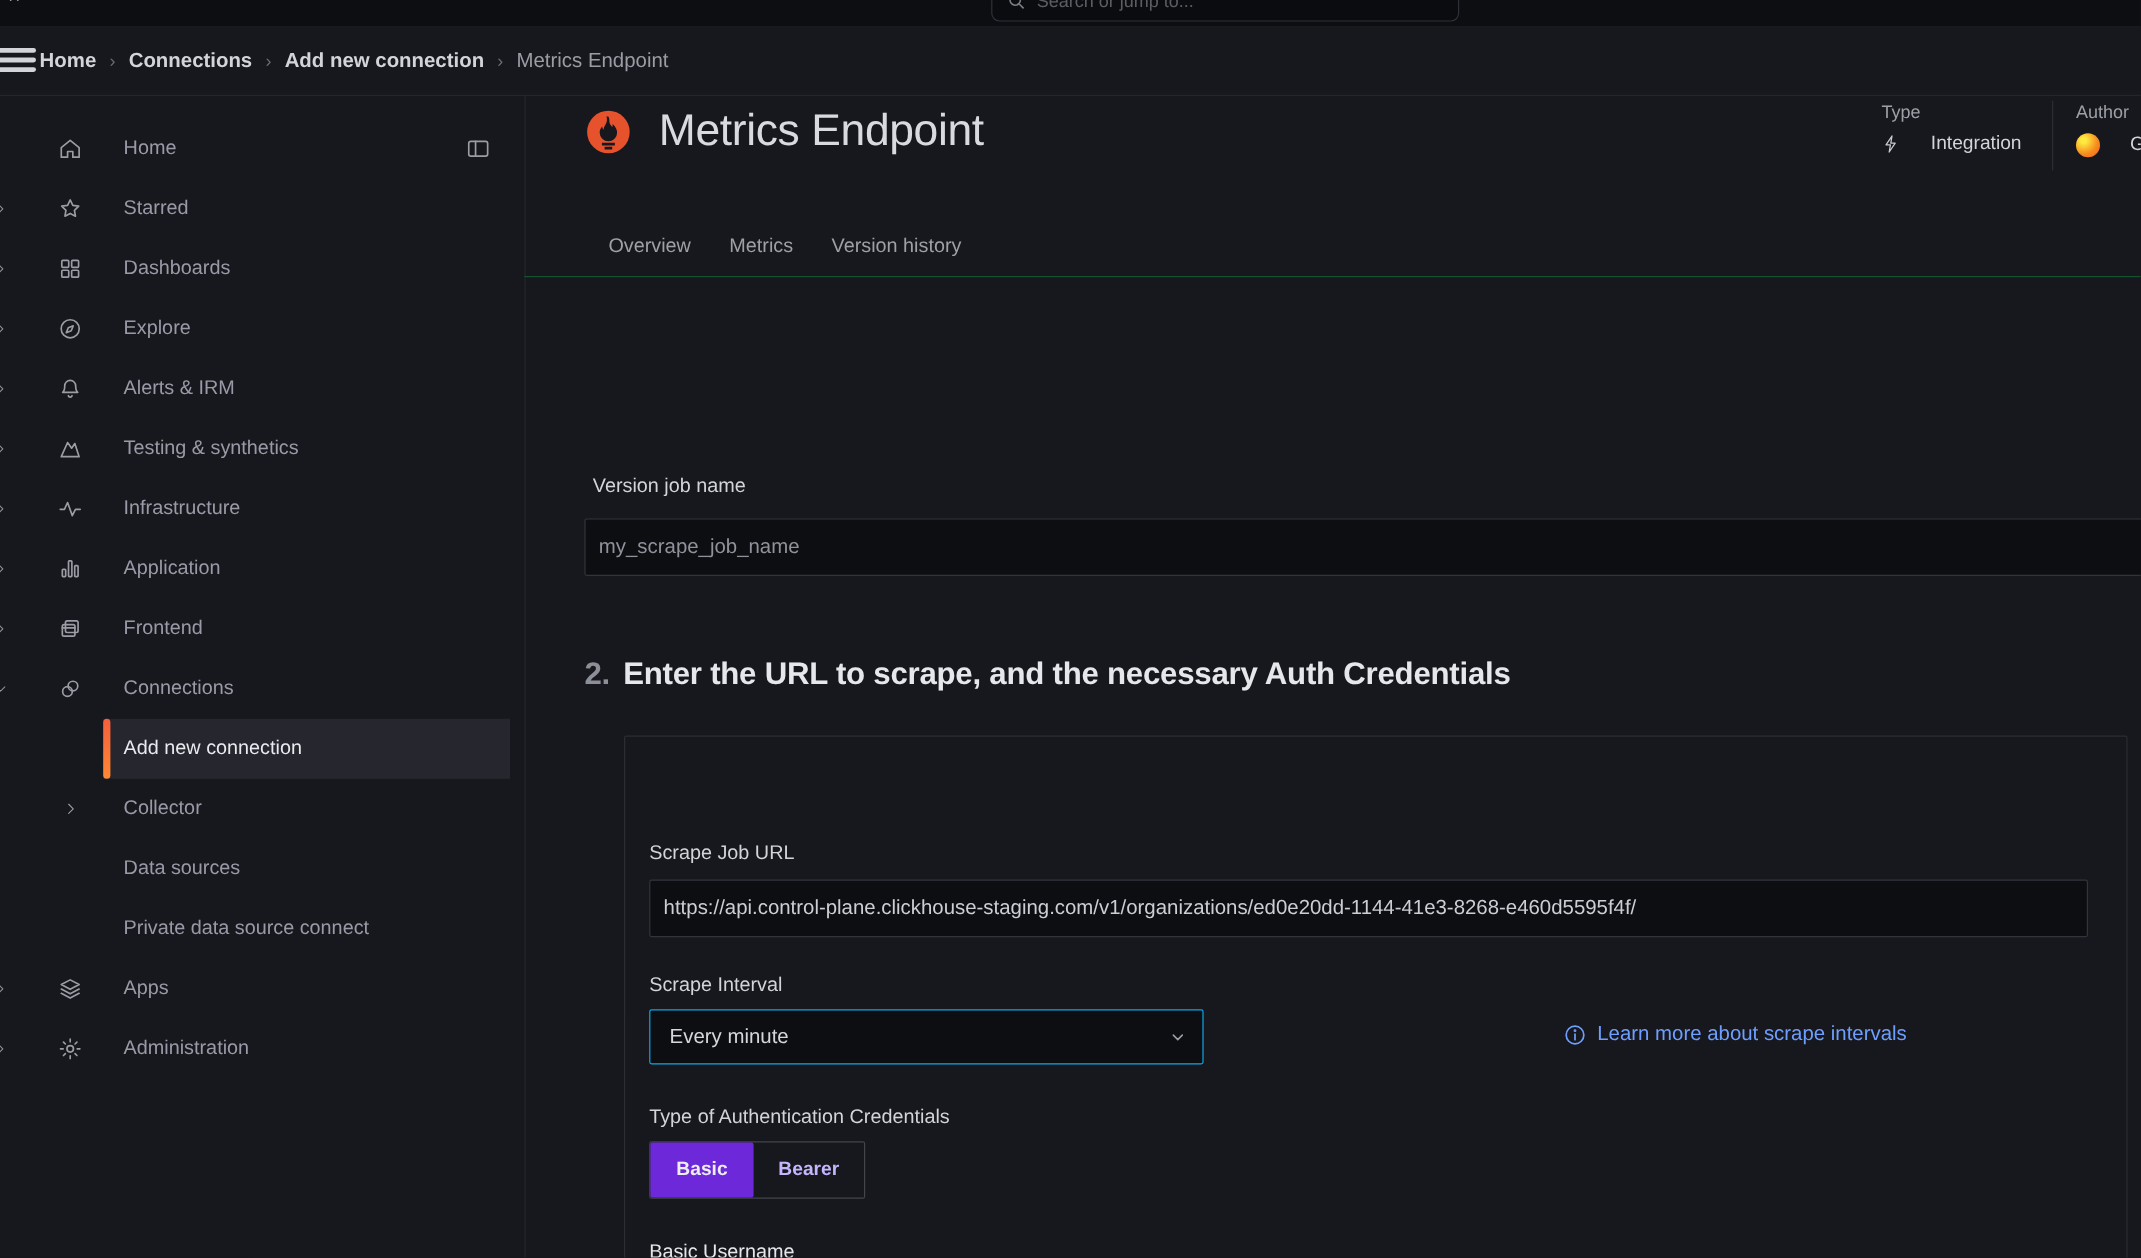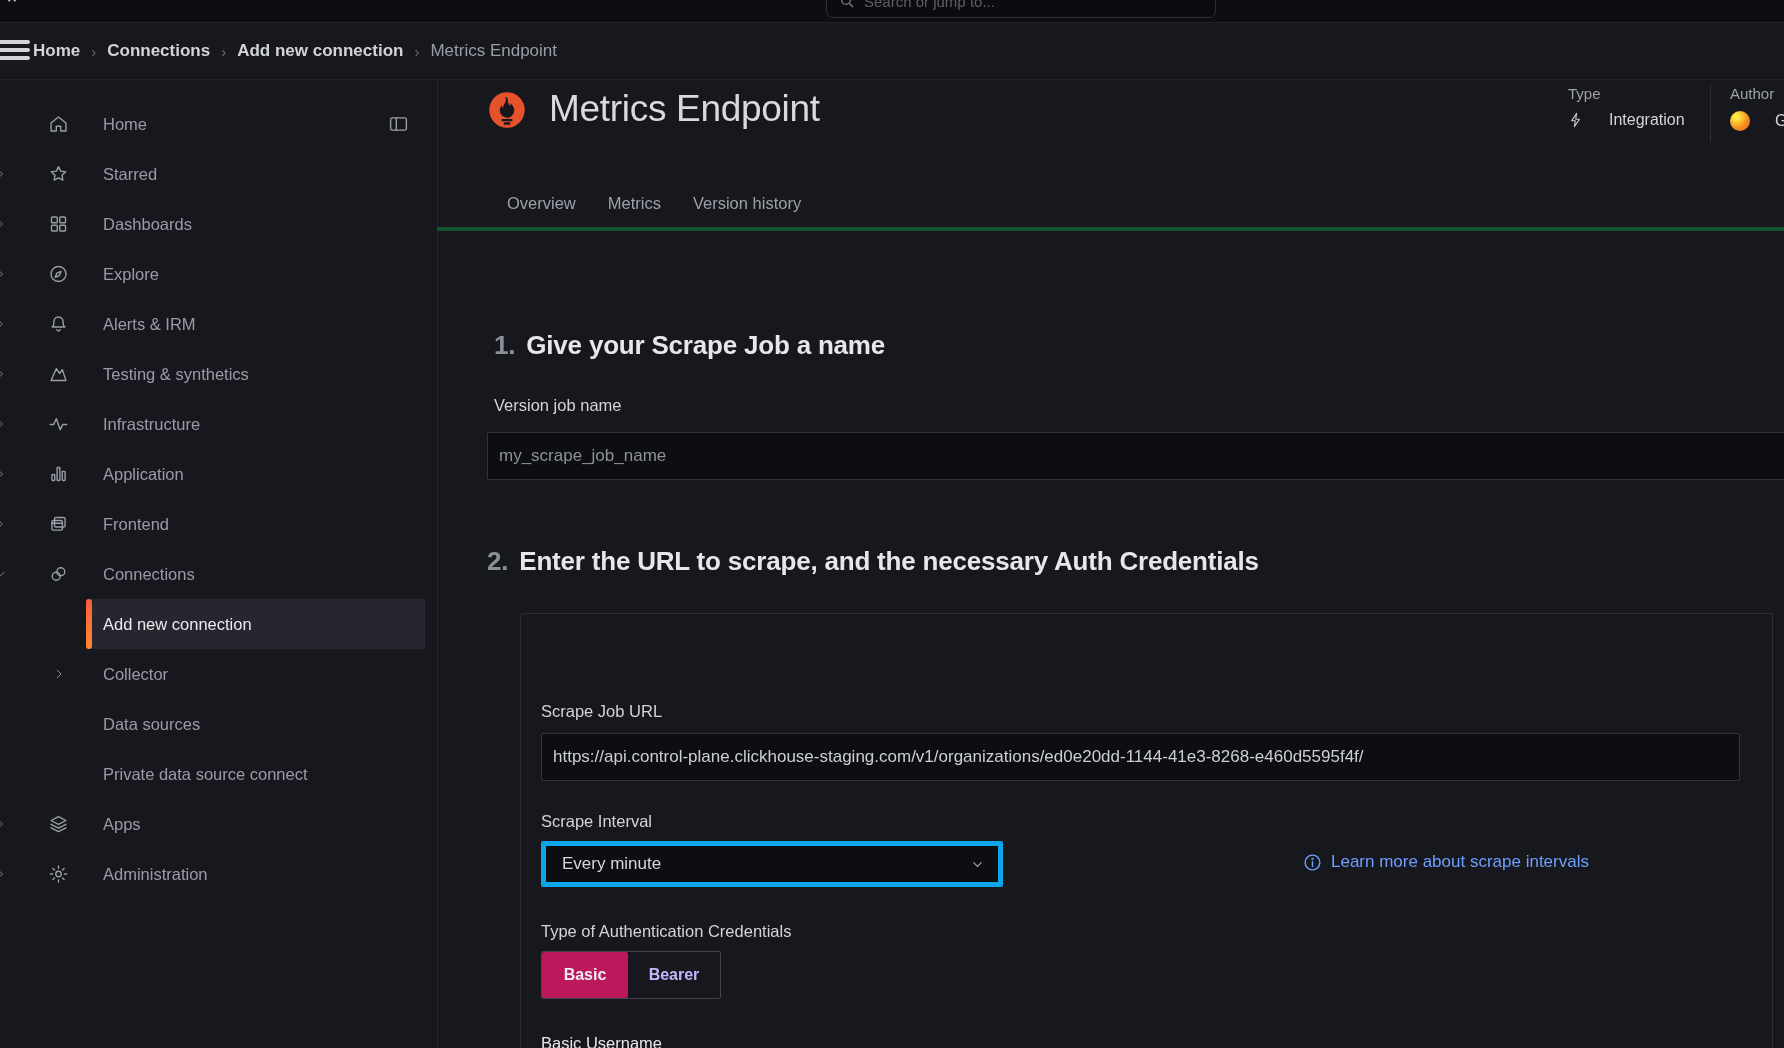--- a/index.html
+++ b/index.html
@@ -57,21 +57,21 @@
   #meta-type { position:absolute; left:1131px; top:5px; }
   .meta-label { font-size:15px; color:#9da0a8; }
   .meta-value { margin-top:9px; display:flex; align-items:center; gap:25px;
     font-size:16px; font-weight:500; color:#d2d4da; white-space:nowrap; }
   #meta-divider { position:absolute; left:1273px; top:4px; height:58px; border-left:1px solid #2b2d33; }
   #meta-author { position:absolute; left:1293px; top:5px; width:140px; }
   #grafana-logo { width:20px; height:20px; border-radius:50%;
     background:radial-gradient(circle at 32% 30%, #fde93f 12%, #f78c1e 58%, #ef5b28 100%); }
 
   #tabs-row { position:absolute; left:0; top:100px; width:1347px; height:51px;
-    border-bottom:4px solid #14532d; display:flex; align-items:center; gap:32px; padding-left:70px; }
+    border-bottom:1px solid #14532d; display:flex; align-items:center; gap:32px; padding-left:70px; }
   .tab { position:relative; height:100%; display:flex; align-items:center;
     font-size:16.5px; color:#9da0a8; cursor:pointer; white-space:nowrap; }
   .tab.active { color:#f2f3f5; font-weight:700; }
   .tab.active::after { content:''; position:absolute; left:-16px; right:-16px; bottom:0; height:4px;
     border-radius:2px; background:linear-gradient(90deg,#f55f3e,#ff8833); }
 
   .step-h { position:absolute; font-size:26px; font-weight:600; color:#e6e7ea; letter-spacing:-0.2px; white-space:nowrap; }
   .step-h .num { color:#8b8f98; margin-right:11px; }
   #step1-h { left:57px; top:250px; }
   #step2-h { left:50px; top:466px; }
@@ -84,30 +84,30 @@
   .gf-input::placeholder { color:#8f929b; opacity:1; }
   #name-input { position:absolute; left:50px; top:352px; width:1305px; height:48px; }
 
   #card { position:absolute; left:83px; top:533px; width:1253px; height:600px;
     border:1px solid #2b2d33; border-radius:2px; }
   #notice { position:absolute; left:20px; top:24px; font-size:17px; color:#cfd1d7; white-space:nowrap; }
   #url-label { position:absolute; left:20px; top:88px; }
   #url-input { position:absolute; left:20px; top:119px; width:1199px; height:48px; }
   #interval-label { position:absolute; left:20px; top:198px; }
   #interval-select { position:absolute; left:20px; top:227px; width:462px; height:46px;
-    background:#0d0e12; border:5px solid #0ea5e9; border-radius:2px;
+    background:#0d0e12; border:1px solid #0ea5e9; border-radius:2px;
     display:flex; align-items:center; padding:0 16px; font-size:17px; color:#d5d7dd; cursor:pointer; }
   #interval-select .chv { position:absolute; right:13px; color:#9da0a8; }
   #learn-link { position:absolute; left:782px; top:238px; display:flex; align-items:center; gap:9px;
     color:#6e9fff; font-size:17px; font-weight:500; cursor:pointer; white-space:nowrap; }
   #auth-label { position:absolute; left:20px; top:308px; }
   #seg-group { position:absolute; left:20px; top:337px; height:48px; display:flex;
     border:1px solid #42454c; border-radius:2px; background:#17181d; }
   .seg-btn { display:flex; align-items:center; justify-content:center; font-size:16px; cursor:pointer; }
-  .seg-btn.on  { width:86px; background:#be185d; color:#edeef1; font-weight:700; border-radius:2px; }
+  .seg-btn.on  { width:86px; background:#6d28d9; color:#edeef1; font-weight:700; border-radius:2px; }
   .seg-btn.off { width:92px; color:#c4b5fd; font-weight:600; }
   #clipped-label { position:absolute; left:20px; top:420px; font-size:16.5px; font-weight:500; color:#e6e7ea; }
 </style>
 </head>
 <body>
 
 <div id="top-strip">
   <span id="collapse-caret">⌃</span>
   <div id="search-bar">
     <svg width="16" height="16" viewBox="0 0 24 24" fill="none" stroke="#7c7f88" stroke-width="2">
@@ -354,23 +354,20 @@
       <span>Grafana</span>
     </div>
   </div>
 
   <div id="tabs-row">
       <div class="tab">Overview</div>
       <div class="tab">Metrics</div>
       <div class="tab">Version history</div>
     </div>
 
-  <div class="step-h" id="step1-h">
-    <span class="num">1.</span><span>Give your Scrape Job a name</span>
-  </div>
   <div class="f-label" id="name-label">Version job name</div>
   <input class="gf-input" id="name-input" placeholder="my_scrape_job_name" style="">
 
   <div class="step-h" id="step2-h">
     <span class="num">2.</span><span>Enter the URL to scrape, and the necessary Auth Credentials</span>
   </div>
 
   <div id="card">
 
     <div class="f-label" id="url-label">Scrape Job URL</div>

